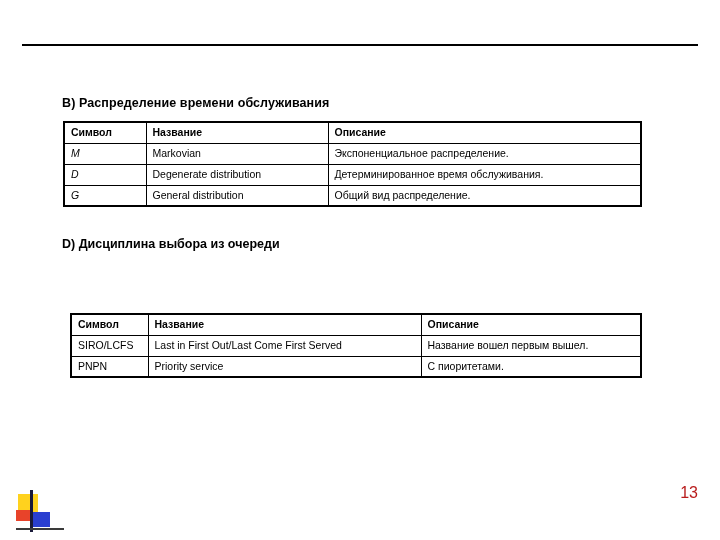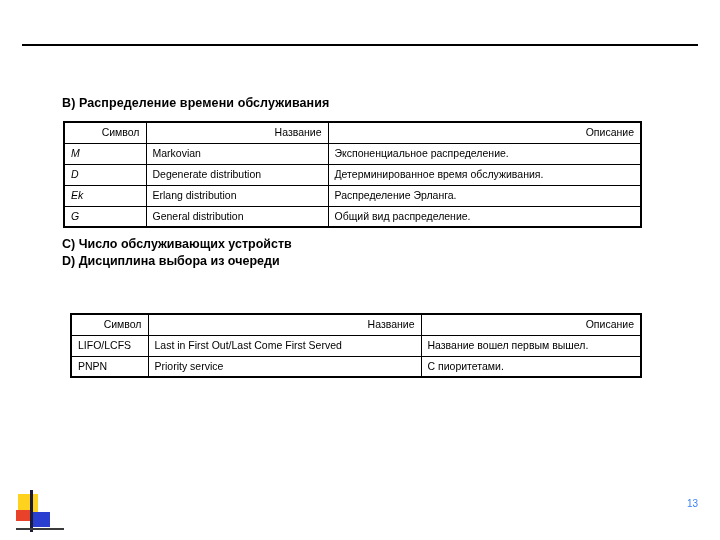--- a/index.html
+++ b/index.html
@@ -58,22 +58,22 @@
     font-size: 10.5px;
     font-weight: normal;
     vertical-align: middle;
     line-height: 1.05;
     height: 21px;
     box-sizing: border-box;
     overflow: hidden;
     white-space: nowrap;
   }
   .qtable thead th {
-    text-align: right;
-    font-weight: normal;
+    text-align: left;
+    font-weight: bold;
     font-size: 10.5px;
   }
   .qtable tbody td {
     text-align: left;
   }
 
   
   .sym-italic {
     font-style: italic;
     font-weight: bold;
@@ -112,23 +112,23 @@
     width: 570px;
   }
   #table-discipline .c-sym  { width: 77px; }
   #table-discipline .c-name { width: 273px; }
   #table-discipline .c-desc { width: 220px; }
 
   
   .page-number {
     position: absolute;
     right: 22px;
-    top: 498px;
-    font-size: 10px;
-    color: #3b82f6;
+    top: 484px;
+    font-size: 16px;
+    color: #b91c1c;
   }
 
   
   .corner-mark {
     position: absolute;
     left: 14px;
     top: 488px;
     width: 52px;
     height: 48px;
   }
@@ -160,53 +160,47 @@
         <td class="sym-italic">M</td>
         <td>Markovian</td>
         <td>Экспоненциальное распределение.</td>
       </tr>
       <tr>
         <td class="sym-italic">D</td>
         <td>Degenerate distribution</td>
         <td>Детерминированное время обслуживания.</td>
       </tr>
       <tr>
-        <td class="sym-italic">Ek</td>
-        <td>Erlang distribution</td>
-        <td>Распределение Эрланга.</td>
-      </tr>
-      <tr>
         <td class="sym-italic">G</td>
         <td>General distribution</td>
         <td>Общий вид распределение.</td>
       </tr>
     </tbody>
   </table>
 
   <div class="mid-list">
-    <div>C) Число обслуживающих устройств</div>
     <div>D) Дисциплина выбора из очереди</div>
   </div>
 
   <table class="qtable" id="table-discipline">
     <colgroup>
       <col class="c-sym">
         <col class="c-name">
         <col class="c-desc">
     </colgroup>
     <thead>
       <tr>
         <th>Символ</th>
         <th>Название</th>
         <th>Описание</th>
       </tr>
     </thead>
     <tbody>
       <tr>
-        <td class="sym-bold">LIFO/LCFS</td>
+        <td class="sym-bold">SIRO/LCFS</td>
         <td>Last in First Out/Last Come First Served</td>
         <td>Название вошел первым вышел.</td>
       </tr>
       <tr>
         <td class="sym-bold">PNPN</td>
         <td>Priority service</td>
         <td>С пиоритетами.</td>
       </tr>
     </tbody>
   </table>

